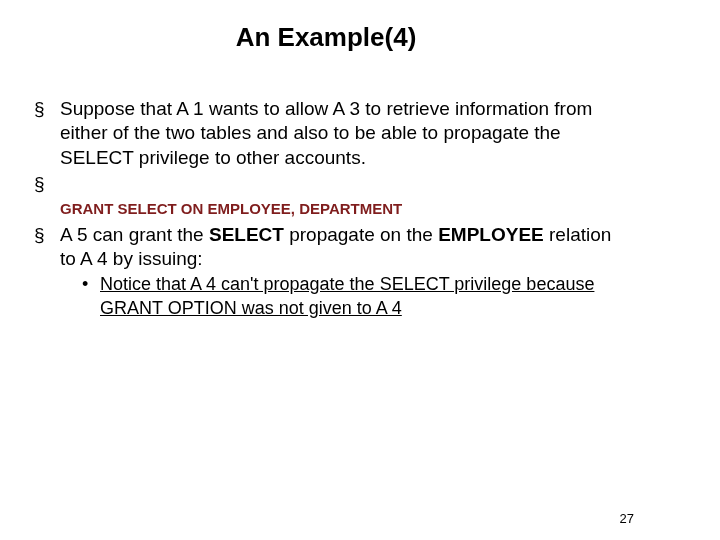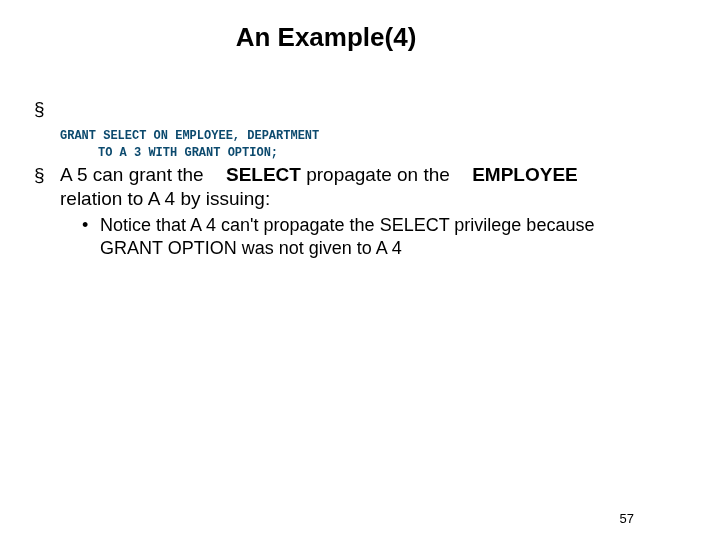--- a/index.html
+++ b/index.html
@@ -2,44 +2,46 @@
 <html><head>
 <meta charset="utf-8">
 <style>
   * { margin: 0; padding: 0; box-sizing: border-box; }
   html, body { width: 720px; height: 540px; background: #fff; font-family: Arial, Helvetica, sans-serif; color: #000; }
   .slide { width: 652px; height: 540px; position: relative; padding: 22px 34px 0 34px; border-radius: 16px; }
   .title { font-size: 26px; font-weight: bold; text-align: center; margin-bottom: 44px; }
   .bullets { list-style: none; font-size: 19px; line-height: 1.28; }
   .bullets > li { position: relative; padding-left: 26px; margin-bottom: 2px; }
   .bullets > li::before { content: "§"; position: absolute; left: 0; top: 0; font-size: 19px; }
-  .code { font-family: Liberation Mono, monospace; font-weight: bold; color: #0c4a6e; font-size: 12px; }
+  .code { font-family: Liberation Sans, sans-serif; font-weight: bold; color: #7f1d1d; font-size: 15px; }
   .indent1 { display: block; padding-left: 38px; }
-  .sub { list-style: none; padding-left: 22px; margin-top: 2px; }
+  .sub { list-style: none; padding-left: 22px; margin-top: 2px; text-decoration: underline; }
   .sub > li { position: relative; padding-left: 18px; font-size: 18px; line-height: 1.3; }
   .sub > li::before { content: "•"; position: absolute; left: 0; top: 0; }
   .pagenum { position: absolute; right: 18px; bottom: 14px; font-size: 13px; color: #000; }
-  strong { font-weight: bold; margin-left: 17px; }
+  strong { font-weight: bold; }
 </style>
 </head>
 <body>
 
 <div class="slide">
   <div class="title">An Example(4)</div>
 
   <ul class="bullets">
     <li>
+      <span>Suppose that A 1 wants to allow A 3 to retrieve information from either of the two tables and also to be able to propagate the SELECT privilege to other accounts.</span>
+    </li>
+    <li>
       <br>
       <span class="code"><span>GRANT SELECT ON </span><span>EMPLOYEE, DEPARTMENT</span></span><br>
-      <span class="code indent1"><span>TO </span><span>A 3 </span><span>WITH GRANT OPTION;</span></span>
     </li>
     <li>
       <span><span>A 5 can grant the </span><strong>SELECT</strong><span> propagate on the </span><strong>EMPLOYEE</strong><span> relation to A 4 by issuing:</span></span><br>
       <ul class="sub">
         <li>
           <span>Notice that A 4 can't propagate the SELECT privilege because GRANT OPTION was not given to A 4</span>
         </li>
       </ul>
     </li>
   </ul>
 
-  <div class="pagenum">57</div>
+  <div class="pagenum">27</div>
 </div>
 
 </body></html>

